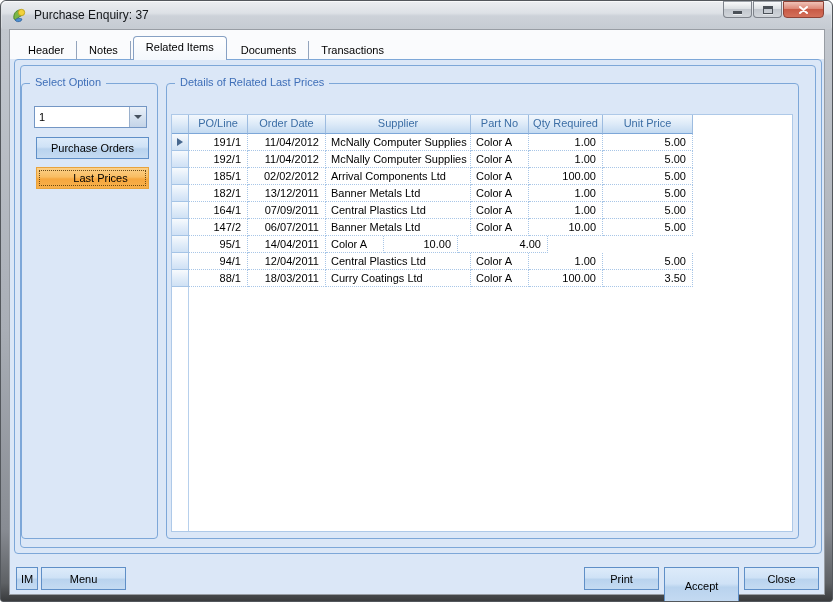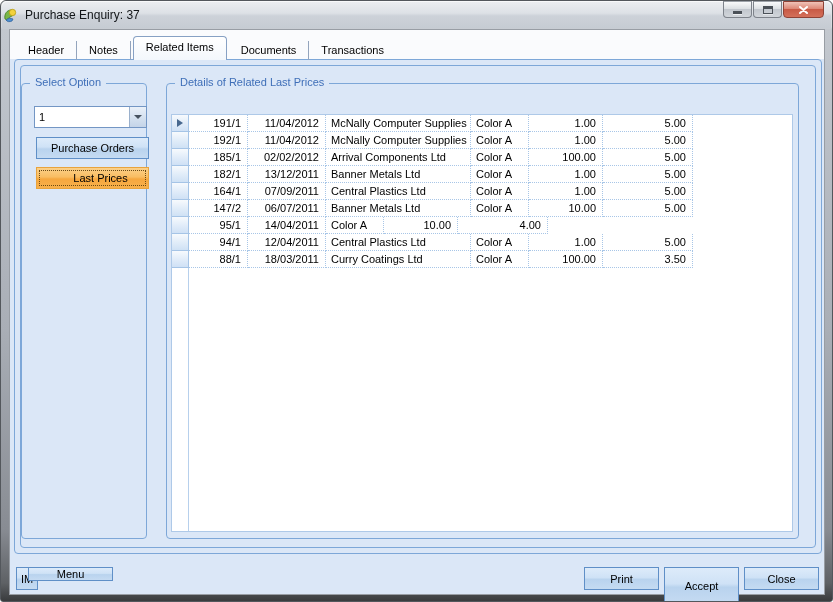--- a/index.html
+++ b/index.html
@@ -17,21 +17,21 @@
     background:linear-gradient(to bottom,
       #e8eaed 0%, #d4d8dd 26px, #c3c8cf 28px,
       #a9aeb6 55%, #888c93 88%, #5e6165 97%, #393b3d 100%);
     overflow:hidden;
   }
   .titlebar {
     position:absolute; left:1px; top:0; right:1px; height:27px;
     border-radius:5px 5px 0 0;
     background:linear-gradient(to bottom,#eceef1 0%,#dde1e6 45%,#cdd2d9 55%,#c6ccd3 100%);
     box-shadow: inset 0 1px 0 #f8f9fa;
-    display:flex; align-items:center; gap:7px;
+    display:flex; align-items:center; padding-left:9px; gap:7px;
   }
   .title-text { font-size:12px; color:#121518; }
   .app-icon { width:16px; height:16px; display:block; }
 
   .win-buttons { position:absolute; top:0; right:8px; display:flex; gap:1px; z-index:5; }
   .win-btn {
     height:17px; border:1px solid #7d828a; border-top:1px solid #9da2a9;
     border-radius:0 0 4px 4px;
     background:linear-gradient(to bottom,#f9fafb 0%,#dce0e4 45%,#c2c7ce 50%,#d2d6db 100%);
     display:flex; align-items:center; justify-content:center; cursor:default;
@@ -64,21 +64,21 @@
   .page {
     position:absolute; left:4px; top:29px; width:808px; height:495px;
     border:1px solid #7da7d8; border-radius:4px; background:#dbe7f7;
   }
   .inner-panel {
     position:absolute; left:5px; top:5px; width:796px; height:483px;
     border:1px solid #7da7d8; border-radius:4px;
   }
 
   .groupbox { position:absolute; border:1px solid #7da7d8; border-radius:4px; }
-  .gb-select  { left:6px;  top:23px; width:126px; height:456px; }
+  .gb-select  { left:6px;  top:23px; width:137px; height:456px; }
   .gb-details { left:151px; top:23px; width:633px; height:456px; }
   .gb-label {
     position:absolute; top:-8px; left:8px; background:#dbe7f7;
     padding:0 5px; font-size:11px; color:#3f6fb8; white-space:nowrap;
   }
 
   
   .combo {
     position:absolute; left:12px; top:22px; width:113px; height:22px;
     border:1px solid #7396c4; background:#fff; display:flex; cursor:default;
@@ -130,21 +130,21 @@
     font-size:11px; line-height:15px; padding:1px 6px 0 5px; color:#000;
     border-right:1px dotted #a8c6e7; border-bottom:1px dotted #a8c6e7;
     white-space:nowrap; overflow:hidden; cursor:default;
   }
   .num { text-align:right; }
   .w1 { width:59px; } .w2 { width:78px; } .w3 { width:145px; }
   .w4 { width:58px; } .w5 { width:74px; } .w6 { width:90px; }
 
   
   .btn-im    { position:absolute; left:6px;   top:537px; width:22px; height:23px; }
-  .btn-menu  { position:absolute; left:18px;  top:537px; width:85px; height:14px; }
+  .btn-menu  { position:absolute; left:31px;  top:537px; width:85px; height:23px; }
   .btn-print { position:absolute; left:574px; top:537px; width:75px; height:23px; }
   .btn-accept{ position:absolute; left:654px; top:537px; width:75px; height:37px; }
   .btn-close { position:absolute; left:734px; top:537px; width:75px; height:23px; }
 </style>
 </head>
 <body>
 
 <div class="window">
 
   <div class="titlebar">
@@ -193,20 +193,29 @@
           </div>
         </div>
         <div class="btn btn-blue btn-po">Purchase Orders</div>
         <div class="btn btn-lp">Last Prices</div>
       </div>
 
       <div class="groupbox gb-details">
         <div class="gb-label">Details of Related Last Prices</div>
 
         <div class="grid">
+          <div class="grid-header">
+            <div class="gh corner"></div>
+            <div class="gh w1">PO/Line</div>
+            <div class="gh w2">Order Date</div>
+            <div class="gh w3">Supplier</div>
+            <div class="gh w4">Part No</div>
+            <div class="gh w5">Qty Required</div>
+            <div class="gh w6">Unit Price</div>
+          </div>
 
           <div class="grid-row">
             <div class="sel">
                 <div class="row-arrow"></div>
               </div>
             <div class="cell w1 num">191/1</div>
             <div class="cell w2 num">11/04/2012</div>
             <div class="cell w3">McNally Computer Supplies</div>
             <div class="cell w4">Color A</div>
             <div class="cell w5 num">1.00</div>

